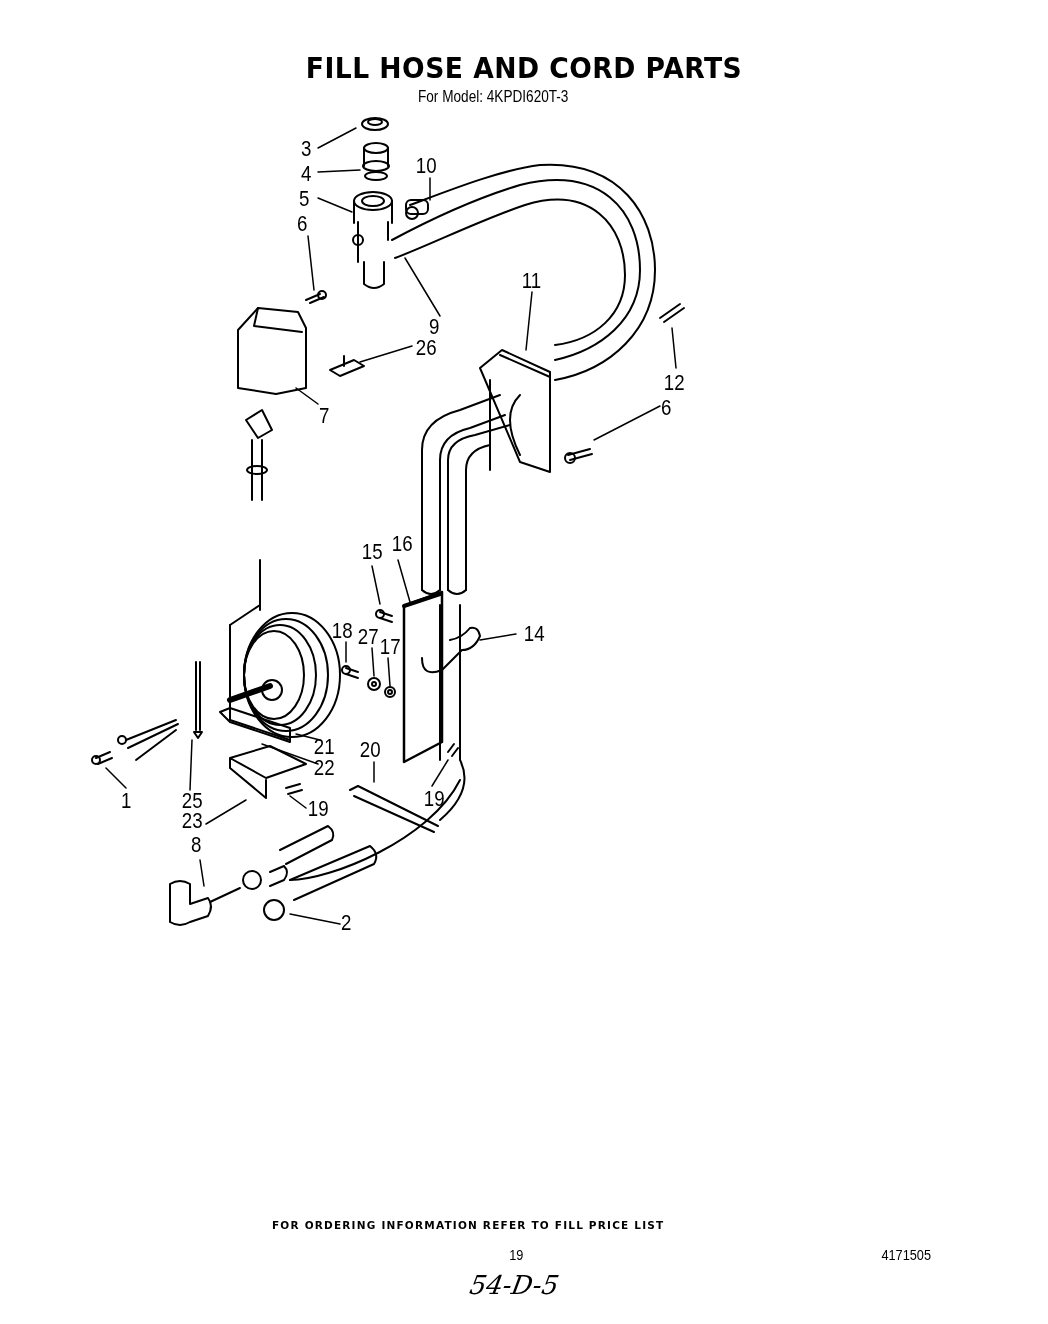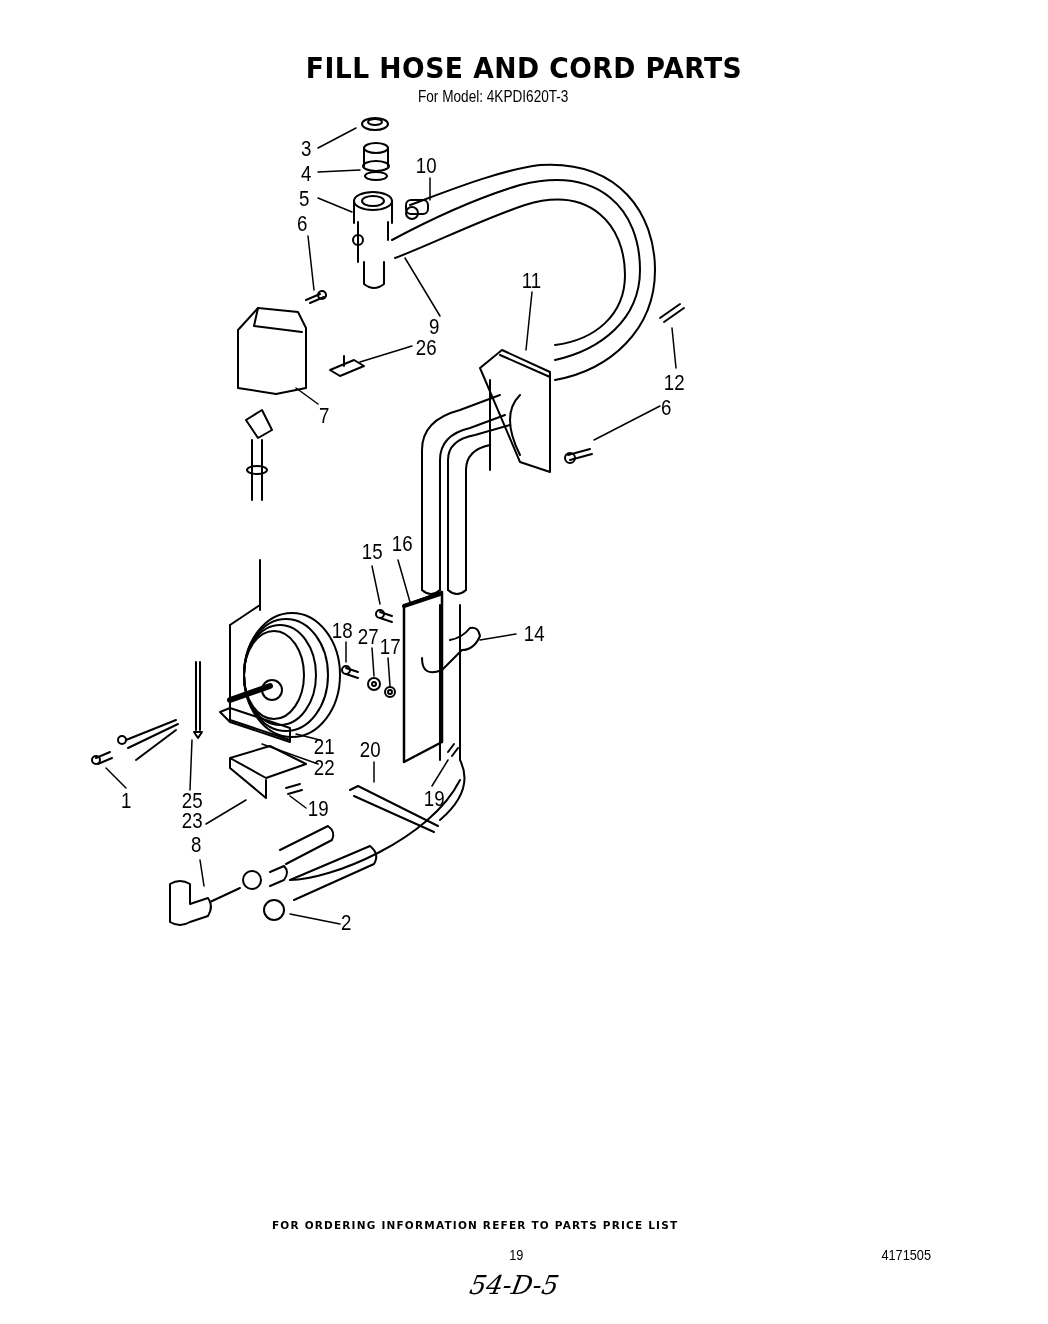--- a/index.html
+++ b/index.html
@@ -220,16 +220,16 @@
   <div class="callout" style="left:358px;top:739px">20</div>
   <div class="callout" style="left:422px;top:788px">19</div>
   <div class="callout" style="left:120px;top:790px">1</div>
   <div class="callout" style="left:180px;top:790px">25</div>
   <div class="callout" style="left:180px;top:810px">23</div>
   <div class="callout" style="left:306px;top:798px">19</div>
   <div class="callout" style="left:190px;top:834px">8</div>
   <div class="callout" style="left:340px;top:912px">2</div>
 </div>
 
-<div class="footer">FOR ORDERING INFORMATION REFER TO PARTS PRICE LIST</div>
+<div class="footer">FOR ORDERING INFORMATION REFER TO FILL PRICE LIST</div>
 <div class="pageno">19</div>
 <div class="docno">4171505</div>
 <div class="hand">54-D-5</div>
 
 </body></html>

